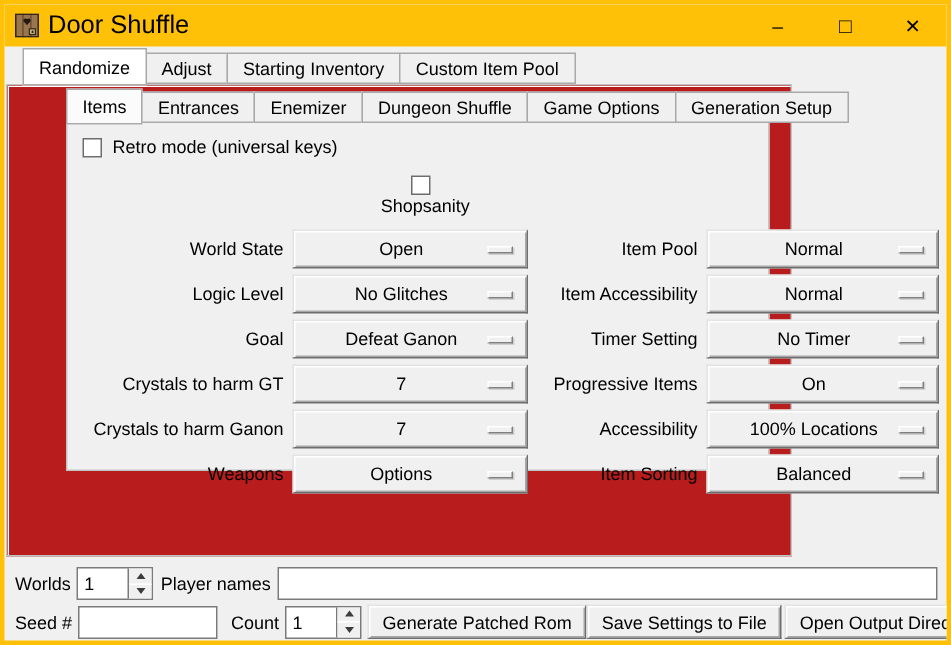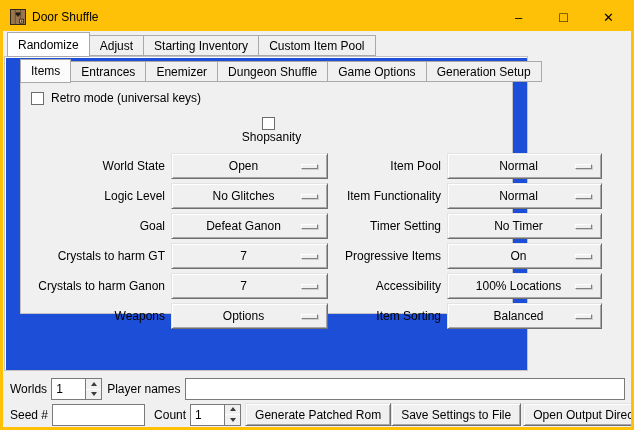--- a/index.html
+++ b/index.html
@@ -14,32 +14,32 @@
     overflow: hidden;
   }
 
   
   .titlebar {
     height: 28px;
     background: var(--accent-gold, #FFC107);
     display: flex; align-items: center;
   }
   .title-icon { margin-left: 7px; width:16px; height:16px; flex:0 0 auto; }
-  .title-text { margin-left: 6px; font-size: 12px; }
+  .title-text { margin-left: 6px; font-size: 17px; }
   .win-controls { margin-left: auto; display: flex; height: 100%; }
   .win-btn {
     width: 45px; height: 100%;
     display: flex; align-items: center; justify-content: center;
     font-size: 13px; line-height: 1; cursor: default;
   }
   .win-btn.maxi { font-size: 14px; }
 
   
   .tabstrip { display: flex; align-items: flex-end; position: relative; z-index: 3; }
-  .outer-tabs { height: 25px; padding-left: 4px; }
+  .outer-tabs { height: 25px; padding-left: 12px; }
   .tab {
     height: 21px; line-height: 20px;
     padding: 0 10px;
     background: #f0f0f0;
     border: 1px solid #a9a9a9;
     white-space: nowrap;
     cursor: default;
   }
   .tab + .tab { margin-left: -1px; }
   .tab.selected {
@@ -48,22 +48,23 @@
     margin-bottom: -1px;
     position: relative; z-index: 4;
   }
 
   
   .outer-page {
     position: absolute;
     left: 1px; top: 53px;
     width: 524px; height: 315px;
     border: 1px solid #c3c3c3;
-    background: #1d4ed8;
+    background: #b91c1c;
     box-shadow: 1px 1px 0 #fdfdfd inset;
+    padding-left: 24px;
   }
   .inner-tabs { height: 24px; margin: 1px 0 0 15px; }
   .inner-tabs .tab { height: 21px; line-height: 20px; }
   .inner-tabs .tab.selected { height: 24px; line-height: 23px; background:#fbfbfb; }
 
   .inner-page {
     margin: -1px 14px 0 15px;
     height: 233px;
     border: 1px solid #c3c3c3;
     background: #f0f0f0;
@@ -260,21 +261,21 @@
 
         <div class="opt-col col-right">
           <div class="opt-row">
             <span class="opt-label">Item Pool</span>
             <div class="opt-btn tk-raised">
               <span class="val">Normal</span>
               <span class="dd-indicator"></span>
             </div>
           </div>
           <div class="opt-row">
-            <span class="opt-label">Item Functionality</span>
+            <span class="opt-label">Item Accessibility</span>
             <div class="opt-btn tk-raised">
               <span class="val">Normal</span>
               <span class="dd-indicator"></span>
             </div>
           </div>
           <div class="opt-row">
             <span class="opt-label">Timer Setting</span>
             <div class="opt-btn tk-raised">
               <span class="val">No Timer</span>
               <span class="dd-indicator"></span>

